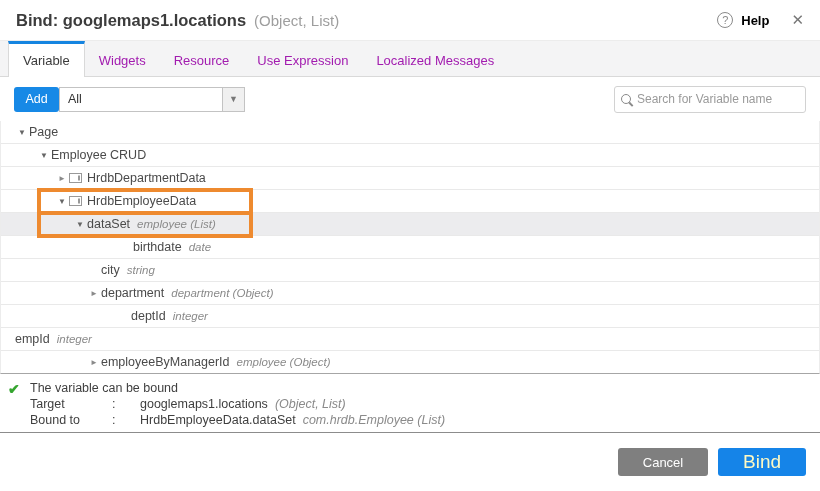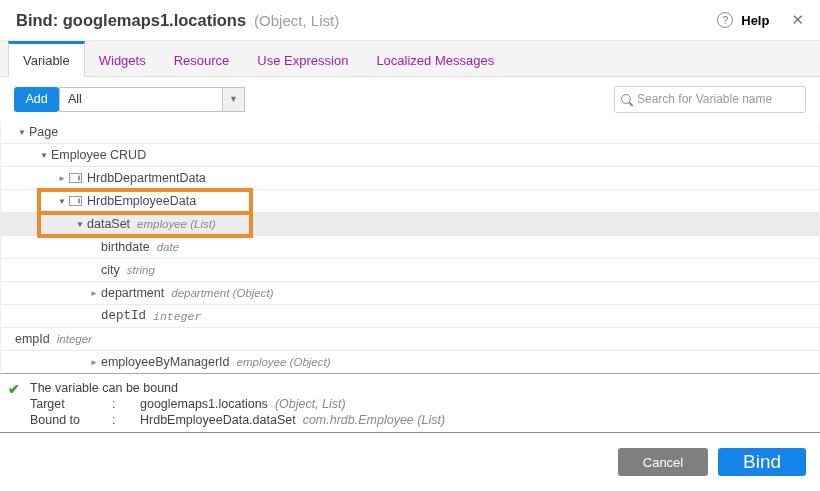--- a/index.html
+++ b/index.html
@@ -121,36 +121,36 @@
             <rect x="9" y="2.5" width="2" height="5" fill="#999"></rect>
           </svg>
         </span>
         <span class="tlabel">HrdbEmployeeData</span>
       </div>
       <div class="trow selected" style="padding-left: 72px;">
         <span class="caret">▼</span>
         <span class="tlabel">dataSet</span>
         <span class="ttype">employee (List)</span>
       </div>
-      <div class="trow" style="padding-left: 86px;">
+      <div class="trow" style="padding-left: 118px;">
         <span class="caret"></span>
         <span class="tlabel">birthdate</span>
         <span class="ttype">date</span>
       </div>
       <div class="trow" style="padding-left: 86px;">
         <span class="caret"></span>
         <span class="tlabel">city</span>
         <span class="ttype">string</span>
       </div>
       <div class="trow" style="padding-left: 86px;">
         <span class="caret right">►</span>
         <span class="tlabel">department</span>
         <span class="ttype">department (Object)</span>
       </div>
-      <div class="trow" style="padding-left: 86px; font-family: Liberation Mono, monospace;">
+      <div class="trow" style="padding-left: 116px;">
         <span class="caret"></span>
         <span class="tlabel">deptId</span>
         <span class="ttype">integer</span>
       </div>
       <div class="trow" style="">
         <span class="caret"></span>
         <span class="tlabel">empId</span>
         <span class="ttype">integer</span>
       </div>
       <div class="trow" style="padding-left: 86px;">

